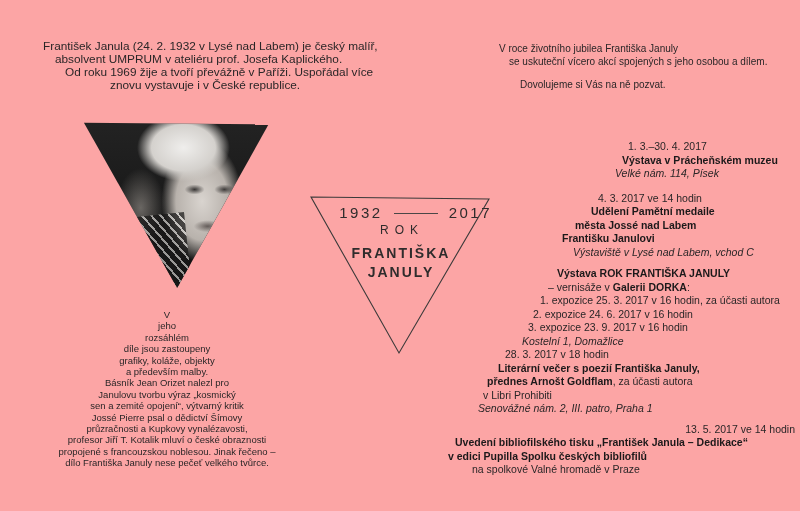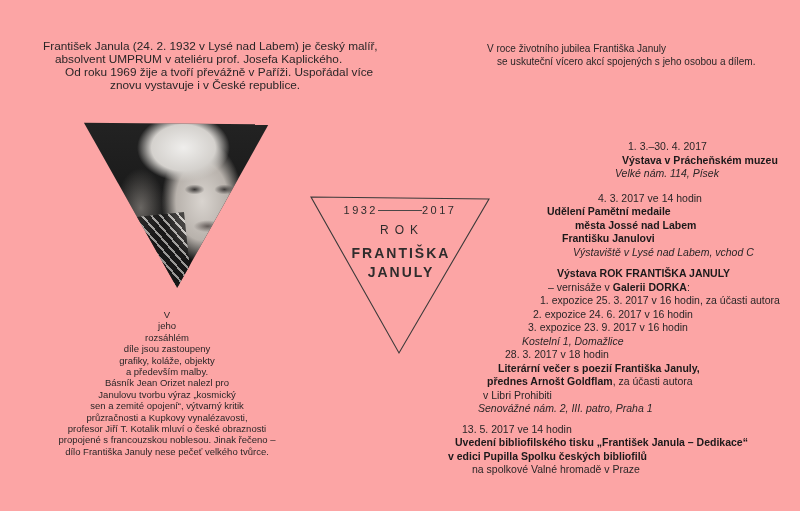--- a/index.html
+++ b/index.html
@@ -11,21 +11,21 @@
 
   
   .intro-left{position:absolute;left:30px;top:40px;font-size:11.8px;line-height:13px;}
   .intro-left .l0{margin-left:13px;}
   .intro-left .l1{margin-left:25px;}
   .intro-left .l2{margin-left:35px;}
   .intro-left .l3{margin-left:62px;}
   .intro-left .l4{margin-left:80px;}
 
   
-  .intro-right{position:absolute;left:440px;top:42px;font-size:10px;line-height:13px;}
+  .intro-right{position:absolute;left:452px;top:42px;font-size:10px;line-height:13px;}
   .intro-right .l0{margin-left:47px;}
   .intro-right .l1{margin-left:57px;}
   .intro-right .l2{margin-left:68px;margin-top:10px;}
 
   
   .photo{
     position:absolute;left:83px;top:121px;width:186px;height:167px;
     clip-path:polygon(0.5% 1%,99.8% 2%,50.6% 100%);
     background:
       radial-gradient(ellipse 10px 5px at 60% 41%,rgba(30,28,28,.85) 0%,rgba(30,28,28,0) 100%),
@@ -38,61 +38,62 @@
   }
   .photo .scarf{
     position:absolute;left:24%;top:56%;width:32%;height:44%;
     background:repeating-linear-gradient(55deg,rgba(215,213,210,.85) 0 2px,rgba(25,24,24,.9) 2px 7px);
     opacity:.8;transform:rotate(-6deg);
   }
 
   
   .logo{position:absolute;left:308px;top:195px;width:184px;height:160px;}
   .logo svg{position:absolute;left:0;top:0;}
-  .logo .years{position:absolute;left:0;top:9px;width:100%;display:flex;justify-content:center;align-items:center;font-size:11px;letter-spacing:2.5px;color:#2f2c2c;}
+  .logo .years{position:absolute;left:0;top:9px;width:100%;display:flex;justify-content:flex-end;align-items:center;gap:11px;font-size:15px;letter-spacing:2.5px;color:#2f2c2c;}
   .logo .dash{width:44px;border-top:1.2px solid #4a4747;margin-top:1px;}
   .logo .rok{position:absolute;left:2px;top:28px;width:100%;text-align:center;font-size:12px;letter-spacing:6px;color:#2f2c2c;}
   .logo .w2{position:absolute;left:1px;top:50px;width:100%;text-align:center;font-size:14px;font-weight:bold;letter-spacing:2px;color:#2f2c2c;}
   .logo .w3{position:absolute;left:1px;top:69px;width:100%;text-align:center;font-size:14px;font-weight:bold;letter-spacing:2px;color:#2f2c2c;}
 
   
   .bio{position:absolute;left:46px;top:309px;width:242px;text-align:center;font-size:9.5px;line-height:11.4px;}
 
   
   .events{position:absolute;left:430px;top:140px;width:365px;font-size:10.5px;line-height:13.5px;}
   .event{margin:0;}
   .e1{margin-bottom:11px;} .e2{margin-bottom:8px;} .e3{margin-bottom:0;} .e4{margin-bottom:7px;}
   .bd{font-weight:bold;color:#1c191a;}
   .it{font-style:italic;}
   
   .m198{margin-left:198px;} .m192{margin-left:192px;} .m185{margin-left:185px;}
-  .m168{margin-left:168px;} .m158{margin-left:72px;padding-left:45px;} .m145{margin-left:145px;}
+  .m168{margin-left:168px;} .m158{margin-left:116px;padding-left:45px;} .m145{margin-left:145px;}
   .m132{margin-left:132px;} .m143{margin-left:143px;}
   .m127{margin-left:127px;} .m118{margin-left:118px;} .m110{margin-left:110px;}
   .m103{margin-left:103px;} .m98{margin-left:98px;}  .m92{margin-left:92px;}
   .m75{margin-left:75px;}   .m68{margin-left:68px;}  .m57{margin-left:57px;}
   .m53{margin-left:53px;}   .m48{margin-left:48px;}
-  .m32{margin-left:32px;}   .m25{margin-left:25px;}  .m18{margin-left:18px;}
+  .m32{margin-left:32px;text-align:right;}   .m25{margin-left:25px;}  .m18{margin-left:18px;}
   .m12{margin-left:2px;padding-left:40px;}
 </style>
 </head>
 <body>
 
 <div id="canvas">
 
   <div class="intro-left">
     <div class="line l0">František Janula  (24. 2. 1932 v Lysé nad Labem) je český malíř,</div>
     <div class="line l1">absolvent UMPRUM v ateliéru prof. Josefa Kaplického.</div>
     <div class="line l2">Od roku 1969 žije a tvoří převážně v Paříži. Uspořádal více</div>
     <div class="line l4">znovu vystavuje i v České republice.</div>
   </div>
 
   <div class="intro-right">
     <div class="line l0">V roce životního jubilea Františka Januly</div>
     <div class="line l1">se uskuteční vícero akcí spojených s jeho osobou a dílem.</div>
+    <div class="line l2">Dovolujeme si Vás na ně pozvat.</div>
   </div>
 
   <div class="photo">
     <div class="scarf"></div>
   </div>
 
   <div class="logo">
     <svg width="184" height="160" viewBox="0 0 184 160">
       <polygon points="3,2 181,4 91,158" fill="none" stroke="#3c3a3a" stroke-width="1.1"></polygon>
     </svg>
@@ -109,20 +110,21 @@
   <div class="bio">
     <div class="line">V</div>
     <div class="line">jeho</div>
     <div class="line">rozsáhlém</div>
     <div class="line">díle jsou zastoupeny</div>
     <div class="line">grafiky, koláže, objekty</div>
     <div class="line">a především malby.</div>
     <div class="line">Básník Jean Orizet nalezl pro</div>
     <div class="line">Janulovu tvorbu výraz „kosmický</div>
     <div class="line">sen a zemité opojení“, výtvarný kritik</div>
+    <div class="line">Jossé Pierre psal o dědictví Šímovy</div>
     <div class="line">průzračnosti a Kupkovy vynalézavosti,</div>
     <div class="line">profesor Jiří T. Kotalik mluví o české obraznosti</div>
     <div class="line">propojené s francouzskou noblesou. Jinak řečeno –</div>
     <div class="line">dílo Františka Januly nese pečeť velkého tvůrce.</div>
   </div>
 
   <div class="events">
 
     <div class="event e1">
       <div class="line m198">1. 3.–30. 4. 2017</div>

